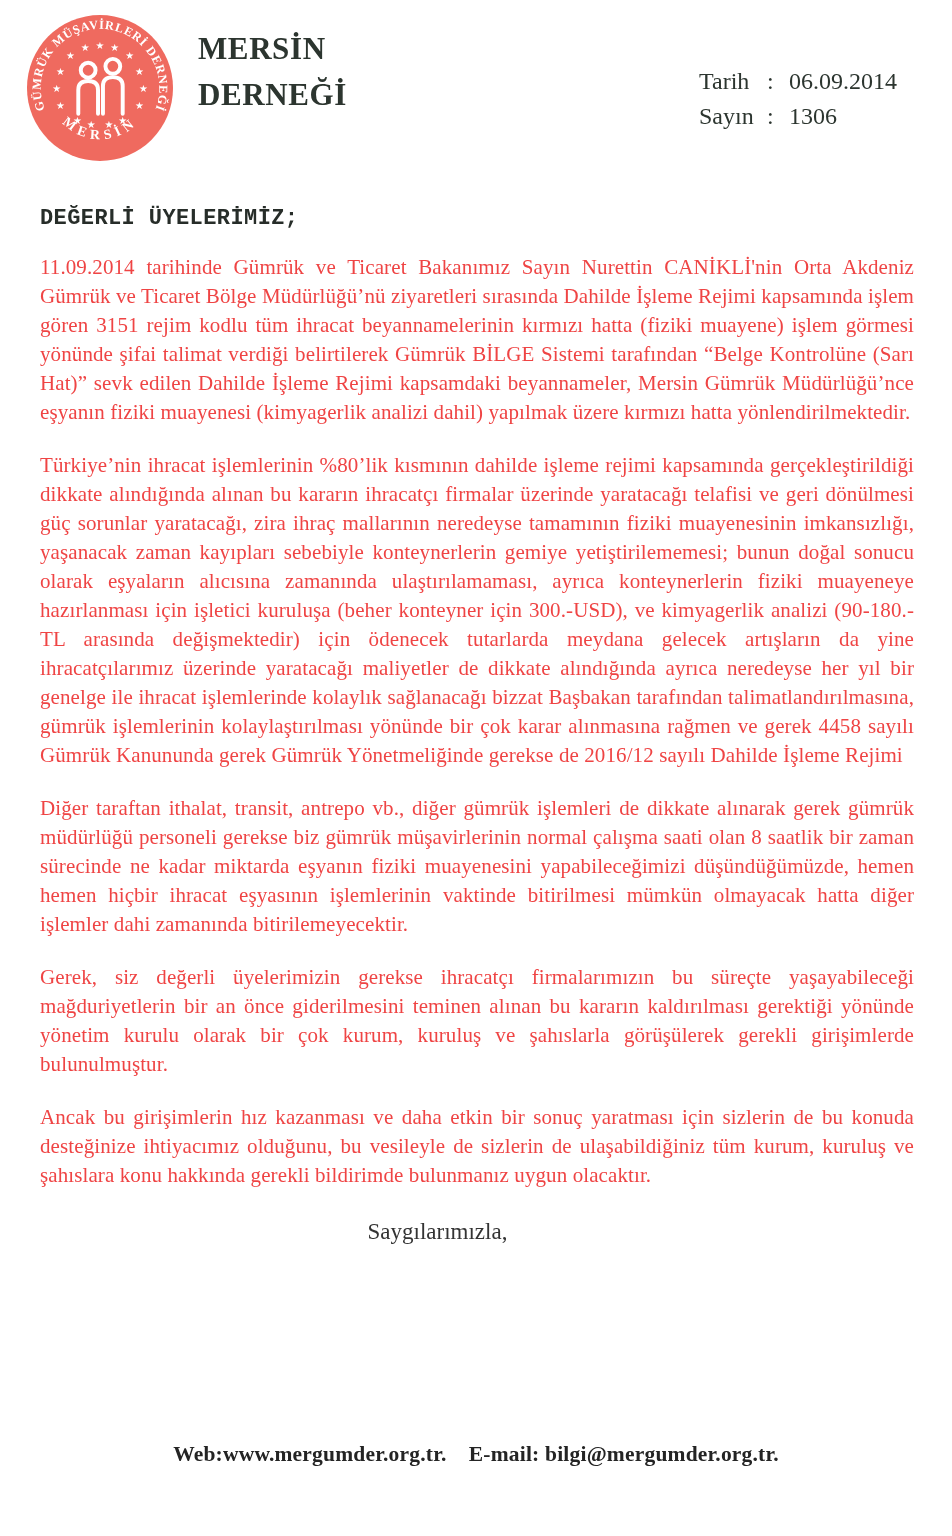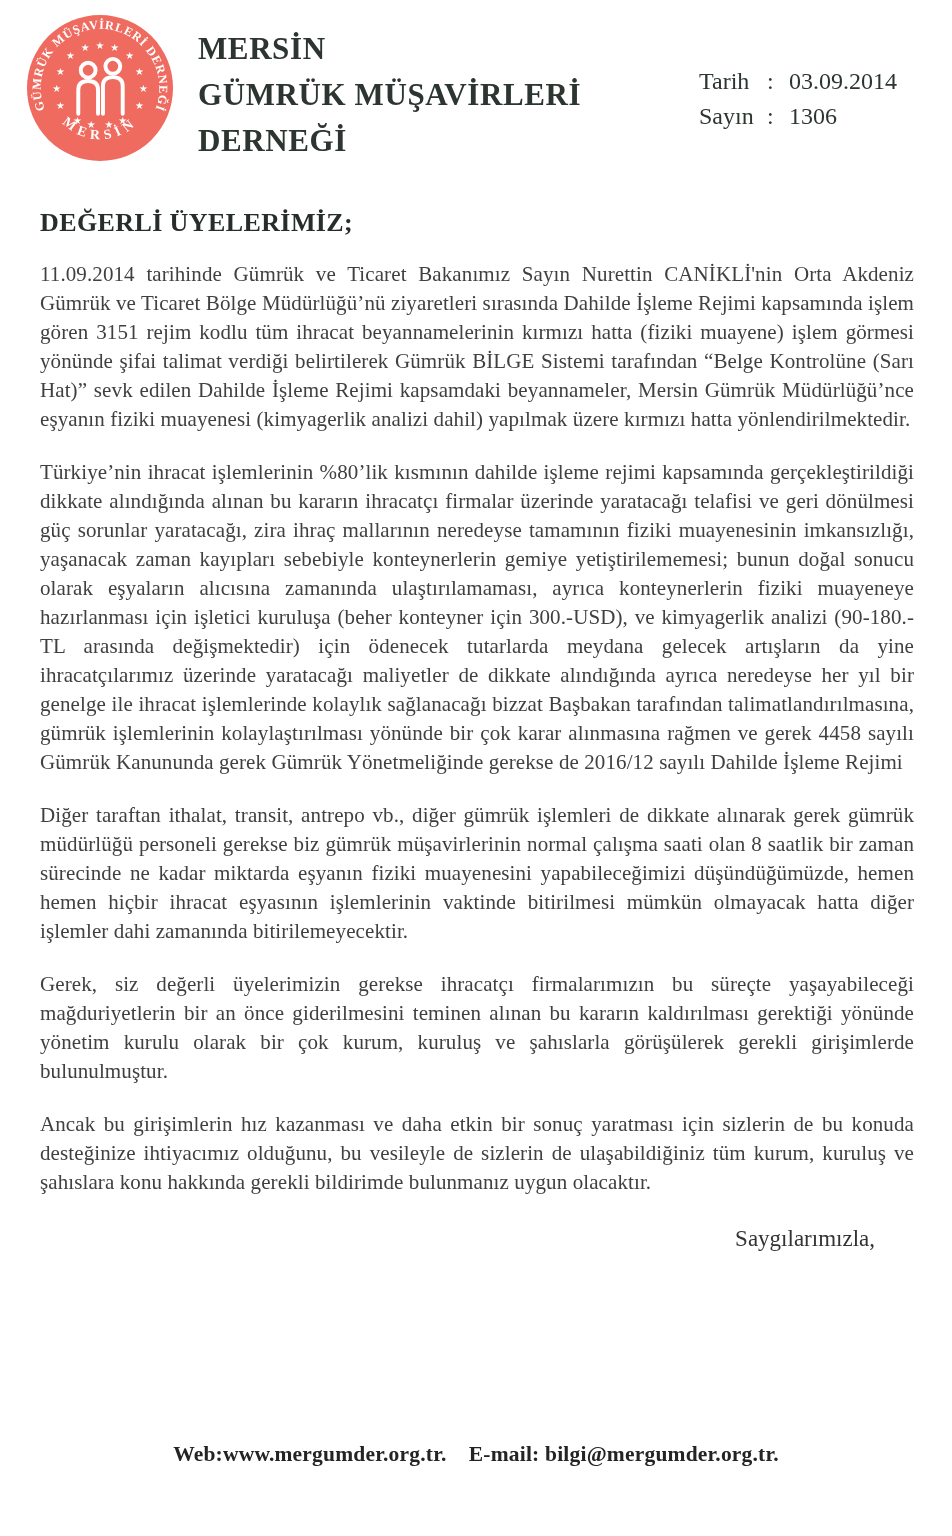--- a/index.html
+++ b/index.html
@@ -37,37 +37,38 @@
     line-height: 35px;
     color: #2c352f;
     white-space: nowrap;
   }
   .meta-row { display: flex; align-items: flex-end; }
   .meta-label { width: 68px; }
   .meta-sep { width: 22px; text-align: left; }
   
   .salutation {
     margin: 44px 0 0 40px;
-    font-size: 26px;
+    font-size: 22px;
     font-weight: bold;
     letter-spacing: 0.4px;
     color: #272d29;
+    font-family: Liberation Mono, monospace;
   }
   .letter-body { margin: 22px 38px 0 40px; }
   .letter-body p {
     margin: 0 0 24px 0;
     font-size: 21px;
     line-height: 29px;
     text-align: justify;
     letter-spacing: 0.1px;
-    color: #404040;
+    color: #ef4444;
   }
   .signature {
     margin: 16px 77px 0 0;
-    text-align: right;
+    text-align: center;
     font-size: 23px;
     line-height: 36px;
     color: #333333;
   }
   
   .letter-footer {
     position: absolute;
     left: 0; right: 0;
     top: 1436px;
     text-align: center;
@@ -119,29 +120,28 @@
       <g stroke="#ffffff" stroke-width="4" fill="none" stroke-linecap="round">
         <circle cx="63" cy="57" r="7.5"></circle>
         <path d="M 53,101 V 77 Q 53,68 63,68 Q 73,68 73,77 V 101"></path>
         <circle cx="88" cy="53" r="7.5"></circle>
         <path d="M 78,101 V 73 Q 78,64 88,64 Q 98,64 98,73 V 101"></path>
       </g>
     </svg>
 
     <div class="org-name">
       <div>MERSİN</div>
-      <div>GÜMRÜK MÜŞAVİRLERİ</div>
       <div>DERNEĞİ</div>
     </div>
 
     <div class="meta">
       <div class="meta-row">
         <span class="meta-label">Tarih</span>
         <span class="meta-sep">:</span>
-        <span>03.09.2014</span>
+        <span>06.09.2014</span>
       </div>
       <div class="meta-row">
         <span class="meta-label">Sayın</span>
         <span class="meta-sep">:</span>
         <span>1306</span>
       </div>
     </div>
   </header>
 
   <div class="salutation">DEĞERLİ ÜYELERİMİZ;</div>

